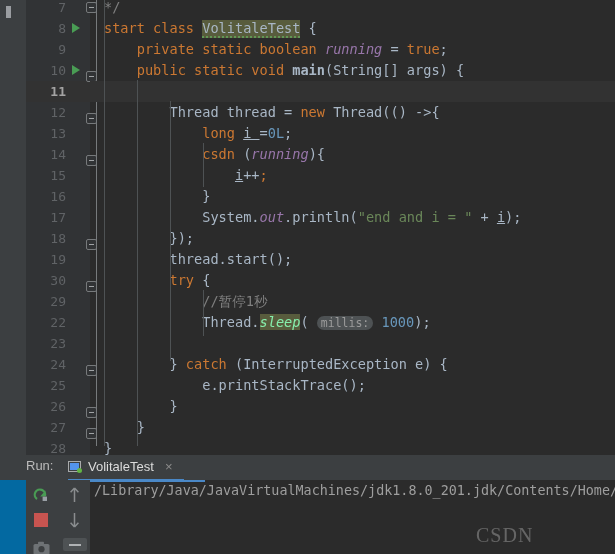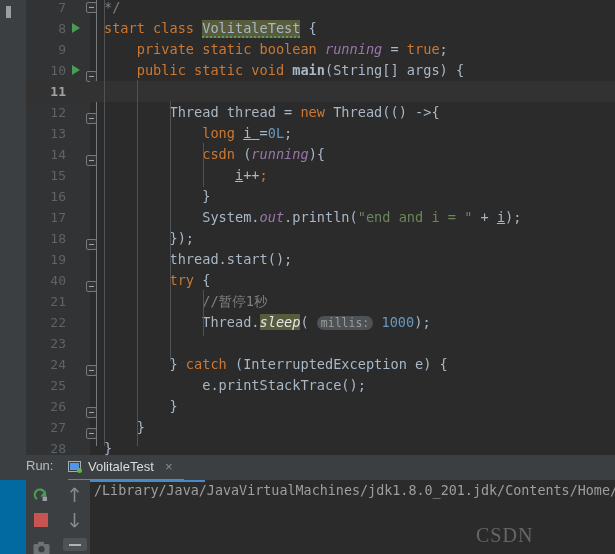--- a/index.html
+++ b/index.html
@@ -38,21 +38,21 @@
   .str{color:#6a8759;}
   .num{color:#6897bb;}
   .cmt{color:#808080;}
   .field{color:#9876aa;font-style:italic;}
   .stat{color:#9876aa;font-style:italic;}
   .plain{color:#a9b7c6;}
   .bold{font-weight:bold;}
   .cls-hl{background:#585c3d;color:#a9b7c6;}
   .squig{border-bottom:2px dotted #629755;}
   .uline{text-decoration:underline;text-decoration-color:#a9b7c6;}
-  .meth-hl{background:#585c3d;color:#e5e5e5;font-style:italic;}
+  .meth-hl{background:#585c3d;color:#86efac;font-style:italic;}
   .hint{background:#4e5254;color:#9b9b9b;border-radius:7px;padding:0 4px;font-size:11.5px;}
 
   
   .runpanel{position:absolute;left:0;top:455px;width:615px;height:99px;background:#0369a1;}
   .run-head{position:absolute;left:0;top:0;width:615px;height:25px;background:#3c3f41;}
   .run-label{position:absolute;left:26px;top:3px;color:#bbbbbb;font-size:13px;
              font-family:"Liberation Sans",sans-serif;}
   .run-tab{position:absolute;left:68px;top:1px;height:24px;cursor:pointer;}
   .tab-icon{position:absolute;left:0;top:5px;width:13px;height:11px;background:#3c3f41;border:1px solid #a8aaab;box-sizing:border-box;}
   .tab-icon:before{content:"";position:absolute;left:1px;top:1px;width:9px;height:7px;background:#5394ec;}
@@ -102,22 +102,22 @@
         <div class="line" style="top: 60px;"><span class="lnum">10</span><span class="runmark"></span></div>
         <div class="line" style="top: 81px;"><span class="lnum cur">11</span></div>
         <div class="line" style="top: 102px;"><span class="lnum">12</span></div>
         <div class="line" style="top: 123px;"><span class="lnum">13</span></div>
         <div class="line" style="top: 144px;"><span class="lnum">14</span></div>
         <div class="line" style="top: 165px;"><span class="lnum">15</span></div>
         <div class="line" style="top: 186px;"><span class="lnum">16</span></div>
         <div class="line" style="top: 207px;"><span class="lnum">17</span></div>
         <div class="line" style="top: 228px;"><span class="lnum">18</span></div>
         <div class="line" style="top: 249px;"><span class="lnum">19</span></div>
-        <div class="line" style="top: 270px;"><span class="lnum">40</span></div>
-        <div class="line" style="top: 291px;"><span class="lnum">21</span></div>
+        <div class="line" style="top: 270px;"><span class="lnum">30</span></div>
+        <div class="line" style="top: 291px;"><span class="lnum">29</span></div>
         <div class="line" style="top: 312px;"><span class="lnum">22</span></div>
         <div class="line" style="top: 333px;"><span class="lnum">23</span></div>
         <div class="line" style="top: 354px;"><span class="lnum">24</span></div>
         <div class="line" style="top: 375px;"><span class="lnum">25</span></div>
         <div class="line" style="top: 396px;"><span class="lnum">26</span></div>
         <div class="line" style="top: 417px;"><span class="lnum">27</span></div>
         <div class="line" style="top: 438px;"><span class="lnum">28</span></div>
         <div class="fold" style="top: 2px;"></div>
         <div class="fold" style="top: 71px;"></div>
         <div class="fold" style="top: 113px;"></div>

